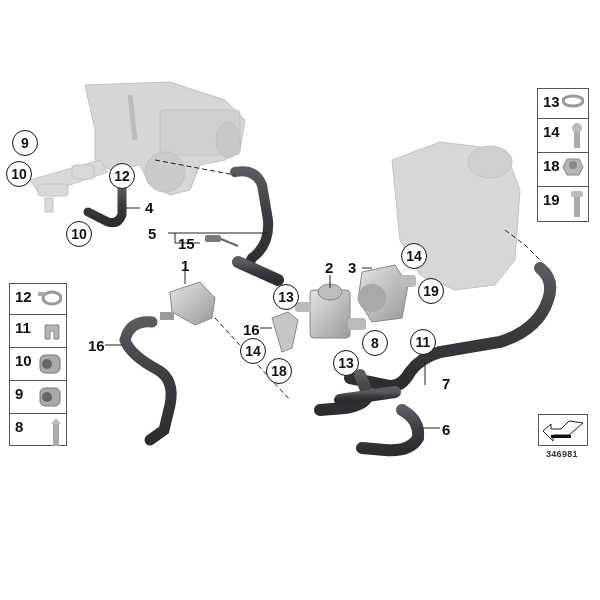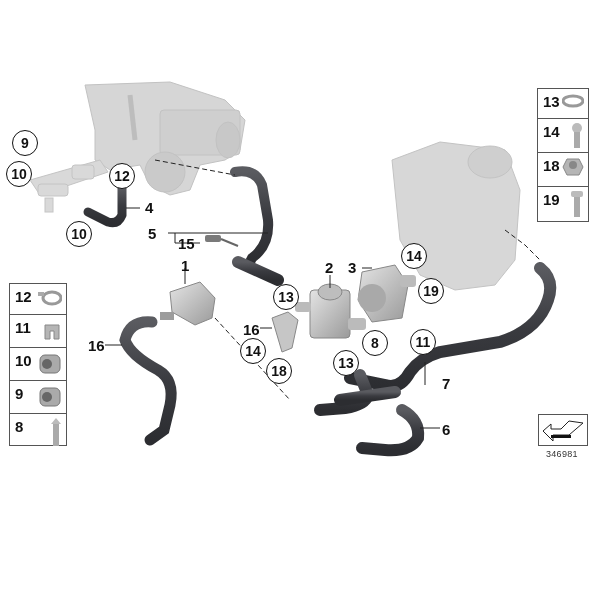--- a/index.html
+++ b/index.html
@@ -5,21 +5,21 @@
   html,body{margin:0;padding:0;background:#fff;}
   body{width:600px;height:600px;position:relative;overflow:hidden;font-family:"Liberation Sans",sans-serif;}
   #canvas{position:absolute;left:0;top:0;width:600px;height:600px;}
   .callout{position:absolute;font-weight:bold;font-size:15px;color:#111;line-height:1;}
   .callout.circ{width:26px;height:26px;border:1.6px solid #111;border-radius:50%;background:#fff;display:flex;align-items:center;justify-content:center;font-size:14px;box-sizing:border-box;}
   .legend{position:absolute;border:1px solid #555;background:#fff;box-sizing:border-box;}
   .legend .cell{position:relative;border-bottom:1px solid #555;box-sizing:border-box;}
   .legend .cell:last-child{border-bottom:none;}
   .legend .num{position:absolute;left:5px;top:4px;font-weight:bold;font-size:15px;color:#111;}
   .legend svg{position:absolute;right:4px;top:4px;}
-  #img-no{position:absolute;left:546px;top:449px;font-size:9px;color:#333;letter-spacing:0.3px;}
+  #img-no{position:absolute;left:546px;top:449px;font-size:9px;color:#333;letter-spacing:0.3px;font-weight:bold;}
   #arrow-box{position:absolute;left:538px;top:414px;width:50px;height:32px;border:1px solid #555;box-sizing:border-box;background:#fff;}
 </style>
 </head>
 <body>
 
 <svg id="canvas" viewBox="0 0 600 600" xmlns="http://www.w3.org/2000/svg">
   <defs>
     <linearGradient id="hose" x1="0" y1="0" x2="0" y2="1">
       <stop offset="0" stop-color="#5a5b60"></stop>
         <stop offset="0.5" stop-color="#3a3b40"></stop>

